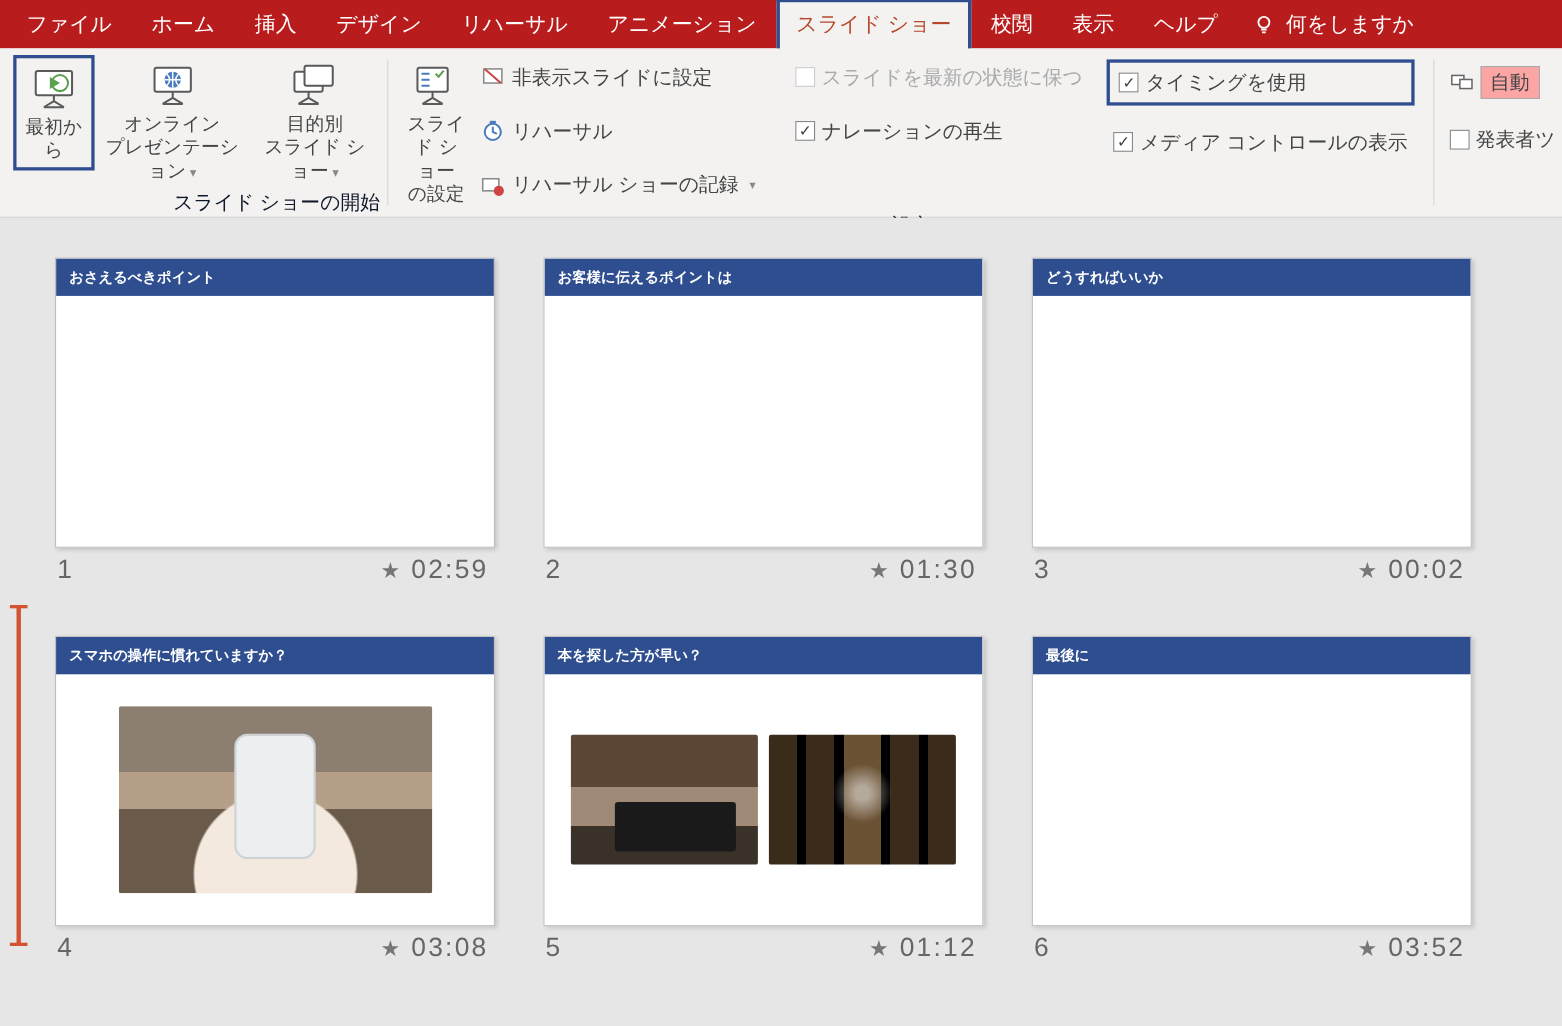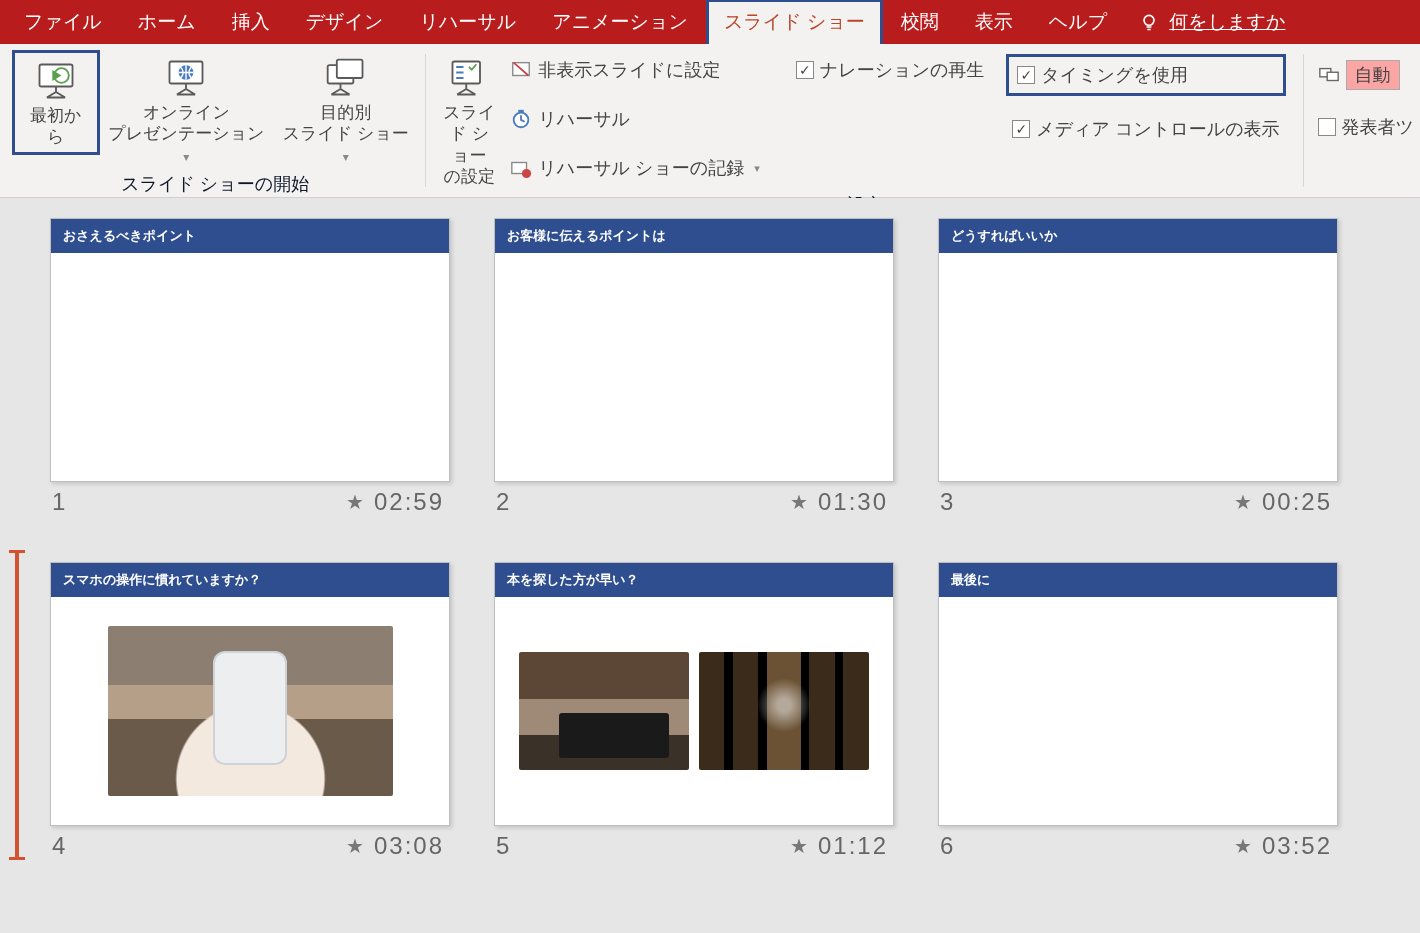--- a/index.html
+++ b/index.html
@@ -35,21 +35,20 @@
     border-bottom: none;
     padding: 7px 15px 10px 15px;
   }
   .tell-me {
     display: flex;
     align-items: center;
     color: #fff;
     font-size: 19px;
     padding: 0 14px;
     gap: 10px;
-    text-decoration: underline;
   }
   .bulb-icon {
     width: 20px; height: 20px;
     stroke: #fff; fill: none; stroke-width: 2;
   }
 
   
   .ribbon {
     background: #f3f2f1;
     border-bottom: 1px solid #d0d0d0;
@@ -164,20 +163,21 @@
   }
   .position-marker::before{ top:0; }
   .position-marker::after{ bottom:0; }
 
   .slide-grid {
     display: grid;
     grid-template-columns: repeat(3, 400px);
     column-gap: 44px;
     row-gap: 46px;
     margin-left: 20px;
+    margin-top: 16px;
   }
   .slide-cell { width: 400px; }
   .thumb {
     width: 400px;
     height: 264px;
     background: #fff;
     border: 1px solid #bfbfbf;
     box-shadow: 2px 2px 4px rgba(0,0,0,0.15);
     display:flex; flex-direction:column;
     overflow:hidden;
@@ -285,21 +285,21 @@
     <svg class="bulb-icon" viewBox="0 0 24 24">
       <circle cx="12" cy="10" r="6"></circle>
         <path d="M9 18h6M10 21h4"></path>
     </svg>
     <span>何をしますか</span>
   </div>
 </div>
 
 <div class="ribbon">
 
-  <div class="ribbon-group" style="padding-left:12px;">
+  <div class="ribbon-group" style="padding-left:12px;align-items:flex-end;">
     <div class="group-body">
       <div class="big-btn hl-box">
         <div class="ico-wrap">
           <svg class="proj-svg" viewBox="0 0 48 48">
             <rect class="screen" x="6" y="6" width="36" height="24" rx="2"></rect>
             <polygon points="20,12 20,24 30,18" fill="#5aa04e"></polygon>
             <circle cx="30" cy="18" r="8" fill="none" stroke="#5aa04e" stroke-width="2"></circle>
             <path class="stand" d="M24 30 v6 M14 42 h20 M24 36 l-10 6 M24 36 l10 6"></path>
           </svg>
         </div>
@@ -367,20 +367,24 @@
           <svg class="mini-ico" viewBox="0 0 24 24">
             <rect x="2" y="6" width="16" height="12" fill="#fff" stroke="#888" stroke-width="1.5"></rect>
             <circle cx="18" cy="18" r="5" fill="#c44"></circle>
           </svg>
           <span>リハーサル ショーの記録</span>
           <span style="color:#888;font-size:11px;margin-left:4px;">▾</span>
         </div>
       </div>
 
       <div class="col" style="padding:4px 10px 0 24px;">
+        <div class="small-row disabled">
+          <span class="sq-check"></span>
+          <span>スライドを最新の状態に保つ</span>
+        </div>
         <div class="small-row">
           <span class="sq-check">✓</span>
           <span>ナレーションの再生</span>
         </div>
       </div>
 
       <div class="col" style="padding:4px 10px 0 6px;">
         <div class="small-row hl-box" style="padding:6px 18px 6px 8px;">
           <span class="sq-check">✓</span>
           <span>タイミングを使用</span>
@@ -449,21 +453,21 @@
 
     <div class="slide-cell">
       <div class="thumb">
         <div class="thumb-header">どうすればいいか</div>
         <div class="thumb-body"></div>
       </div>
       <div class="meta-row">
         <span>3</span>
         <span class="meta-time">
             <span class="star">★</span>
-            <span>00:25</span>
+            <span>00:02</span>
           </span>
       </div>
     </div>
 
     <div class="slide-cell">
       <div class="thumb">
         <div class="thumb-header">スマホの操作に慣れていますか？</div>
         <div class="thumb-body">
             <div class="ph ph-phone"></div>
           </div>

